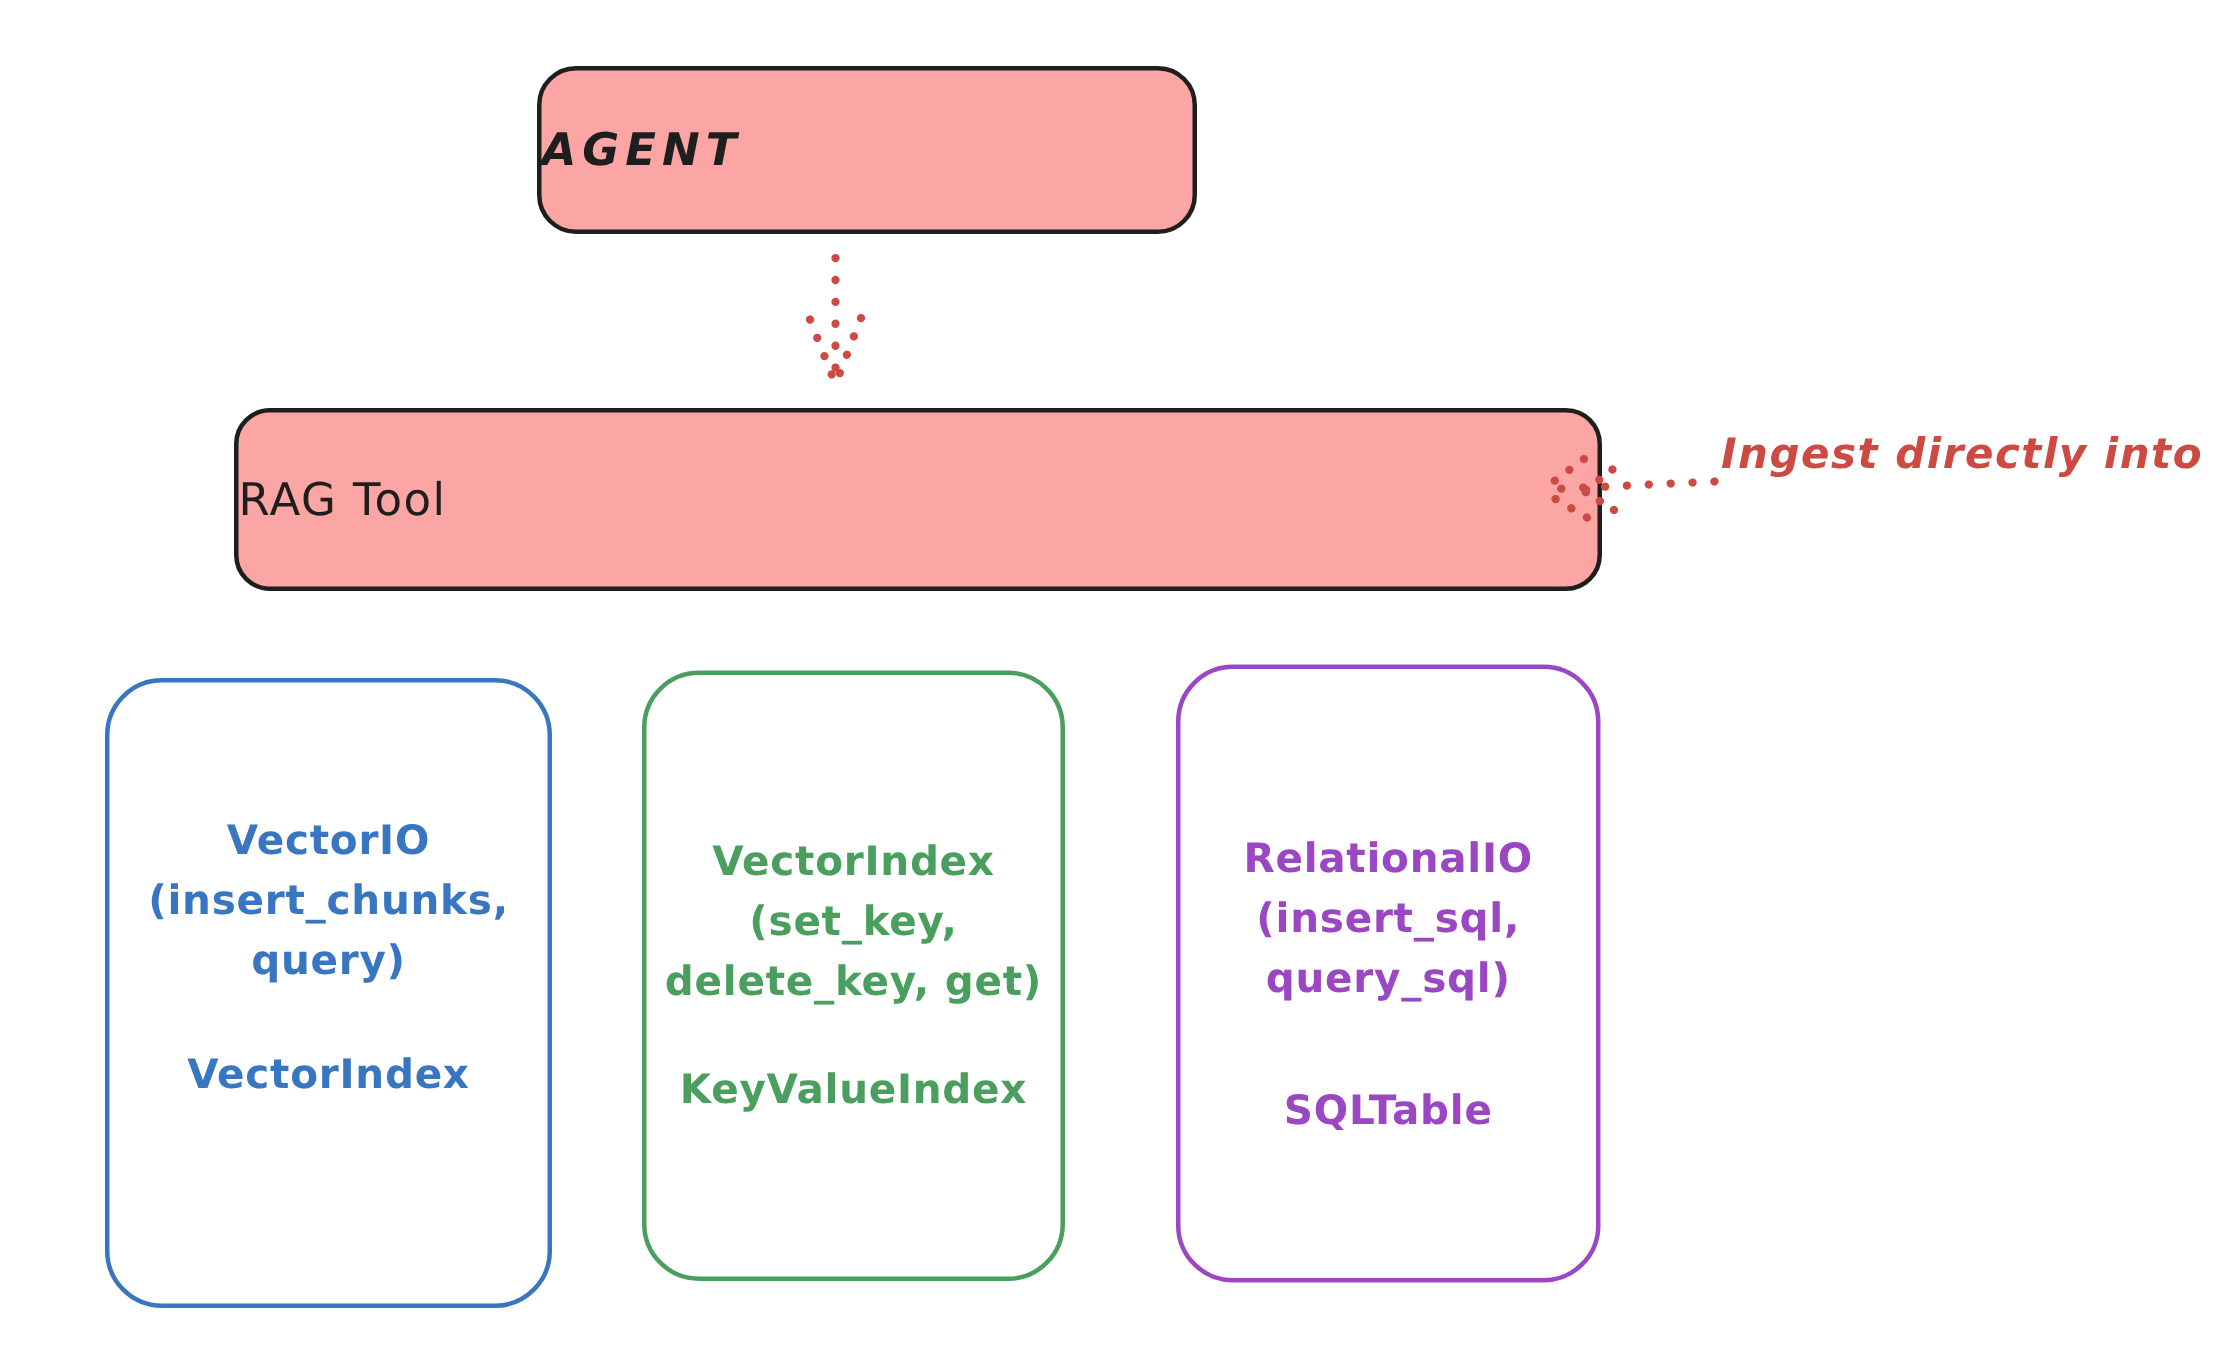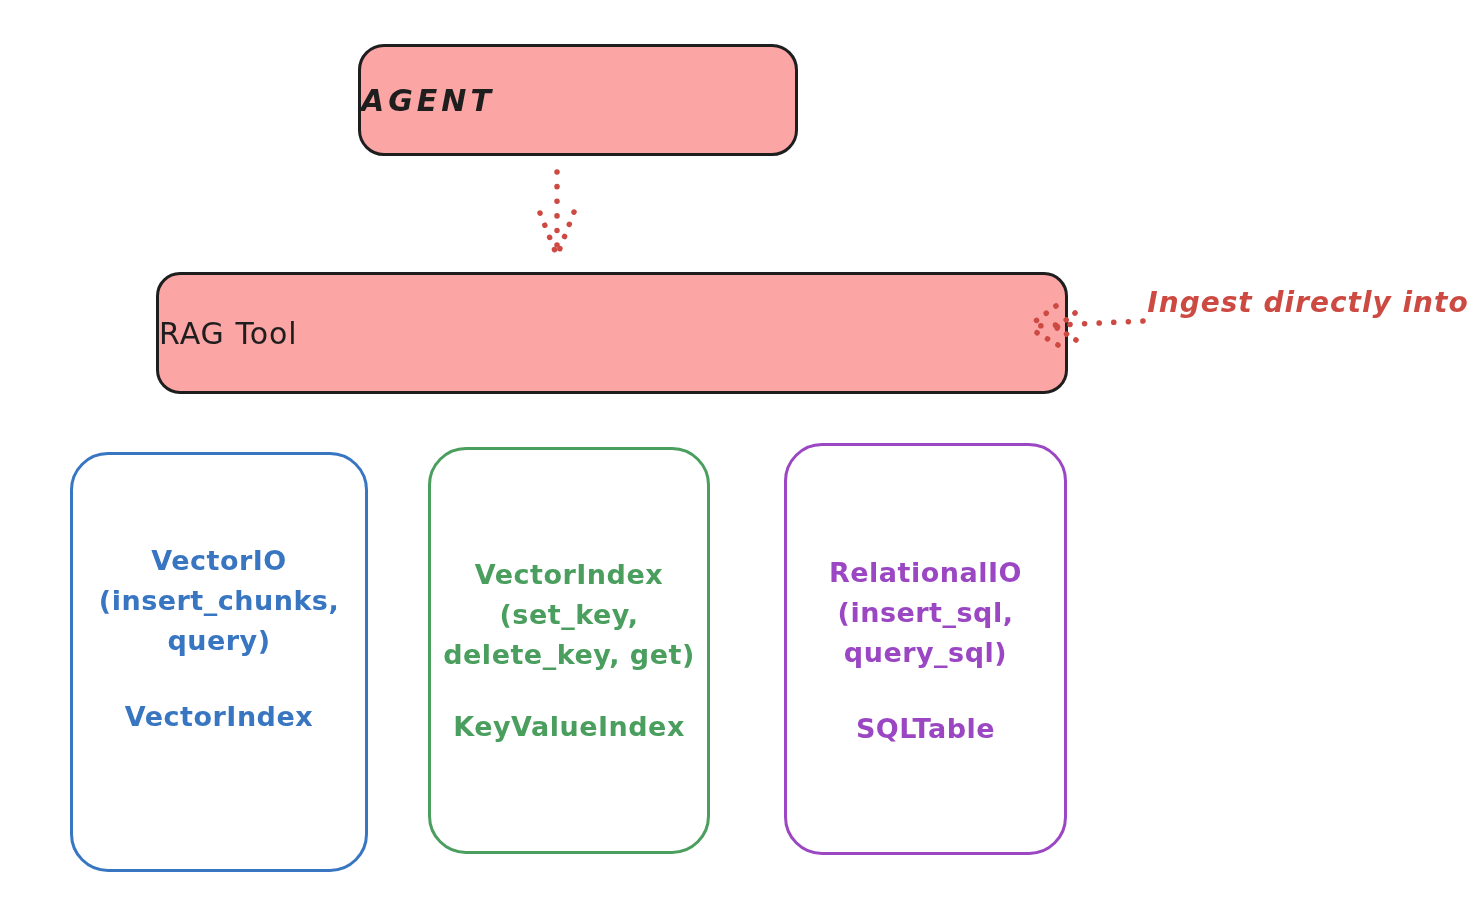--- a/index.html
+++ b/index.html
@@ -101,21 +101,21 @@
   .keyvalue-box .footer { margin-top: 36px; }
   .relational-box {
     left: 784px;
     top: 443px;
     width: 283px;
     height: 412px;
     border: 3px solid var(--purple);
     color: var(--purple);
     padding-top: 107px;
   }
-  .relational-box .footer { margin-top: 40px; }
+  .relational-box .footer { margin-top: 52px; }
   .annotation {
     position: absolute;
     left: 1133px;
     top: 284px;
     width: 350px;
     text-align: center;
     color: var(--red);
     font-size: 28px;
     font-style: italic;
     font-weight: 700;

